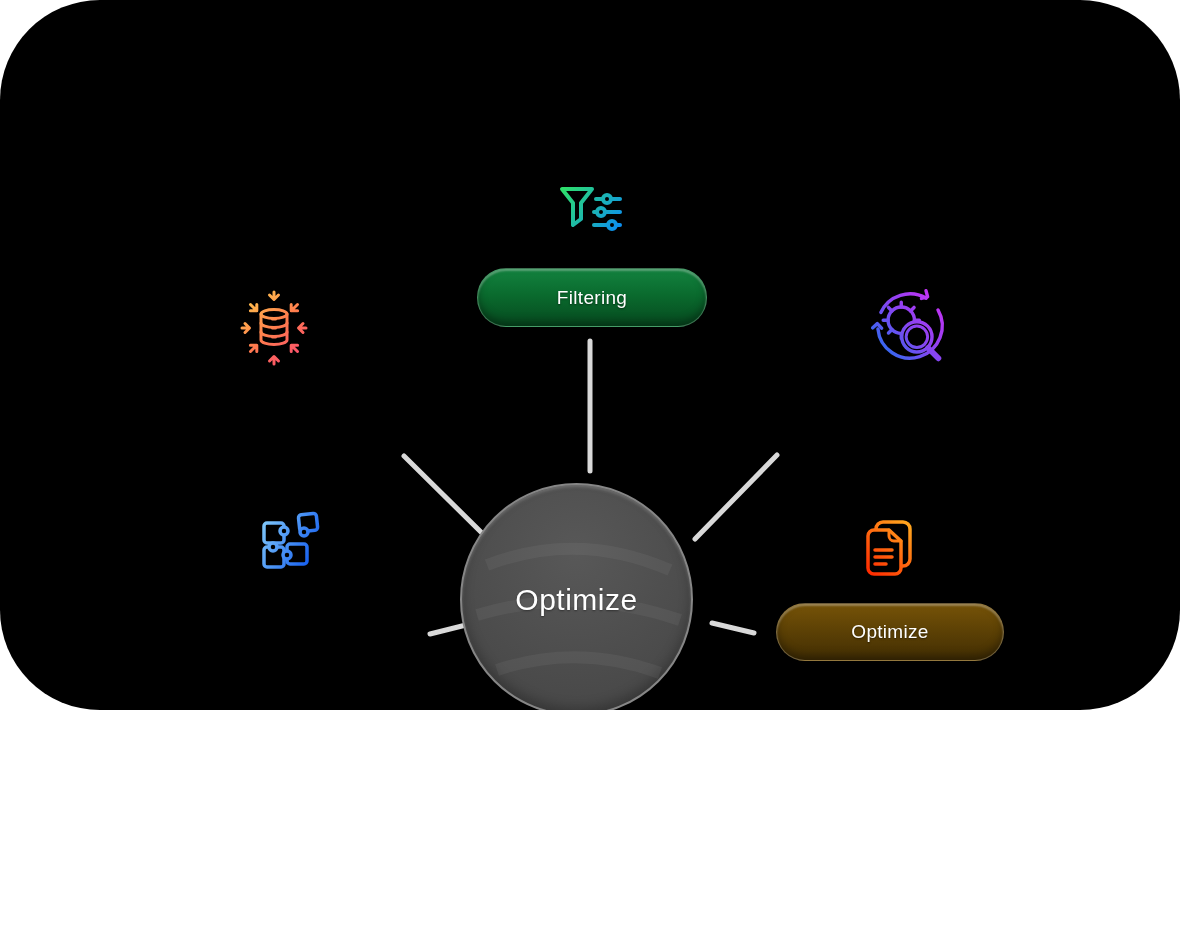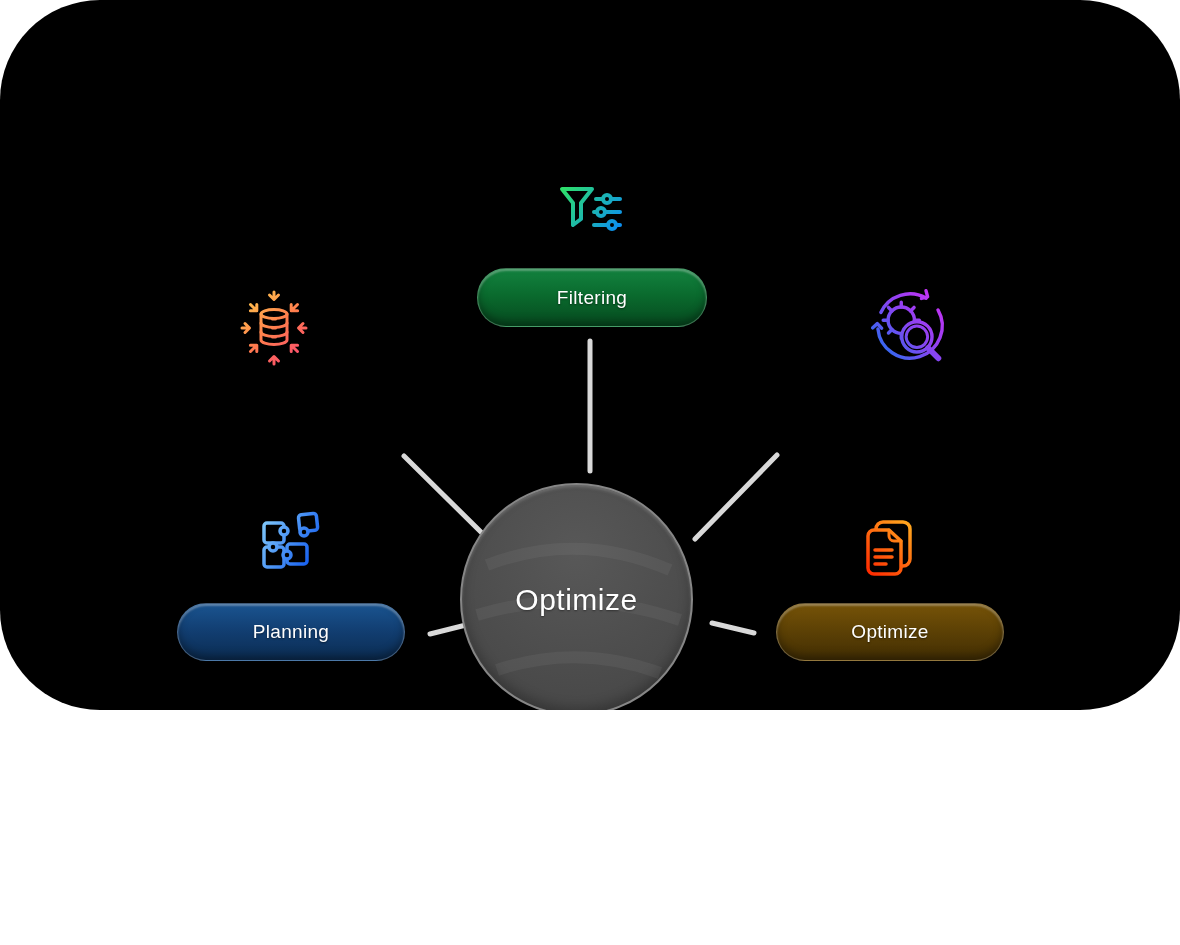--- a/index.html
+++ b/index.html
@@ -160,23 +160,20 @@
       <rect x="4" y="12" width="20" height="20" rx="3"></rect>
       <rect x="4" y="36" width="20" height="20" rx="3"></rect>
       <rect x="27" y="33" width="20" height="20" rx="3"></rect>
       <rect x="39" y="3" width="18" height="17" rx="3" transform="rotate(-6 48 11)"></rect>
       <circle cx="24" cy="20" r="4" fill="#000"></circle>
       <circle cx="13" cy="36" r="4" fill="#000"></circle>
       <circle cx="27" cy="44" r="4" fill="#000"></circle>
       <circle cx="44" cy="21" r="4" fill="#000"></circle>
     </g>
   </svg>
-  <div class="pill pill-planning">
-    <span>Planning</span>
-  </div>
 
   <svg class="icon icon-reporting" width="52" height="60" viewBox="0 0 52 60" xmlns="http://www.w3.org/2000/svg">
     <defs>
       <linearGradient id="gR" gradientUnits="userSpaceOnUse" x1="6" y1="54" x2="48" y2="8">
         <stop offset="0" stop-color="#ff2a00"></stop>
           <stop offset="1" stop-color="#ffa31e"></stop>
       </linearGradient>
     </defs>
     <g fill="none" stroke="url(#gR)" stroke-width="3.5" stroke-linejoin="round" stroke-linecap="round">
       <rect x="14" y="3" width="34" height="44" rx="7"></rect>

